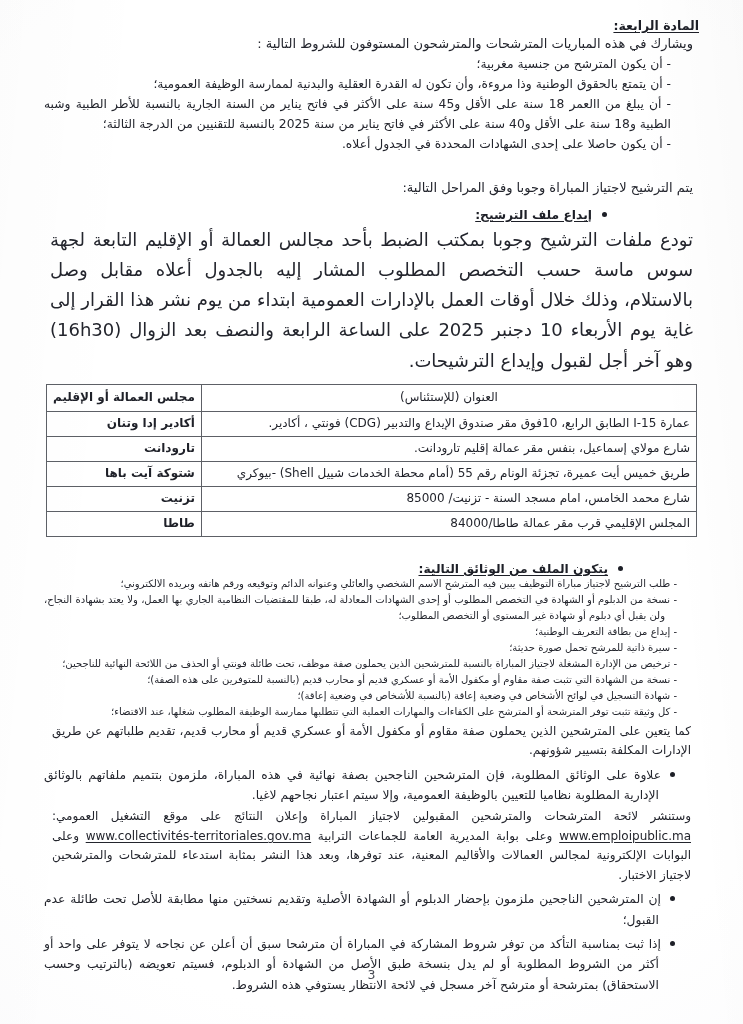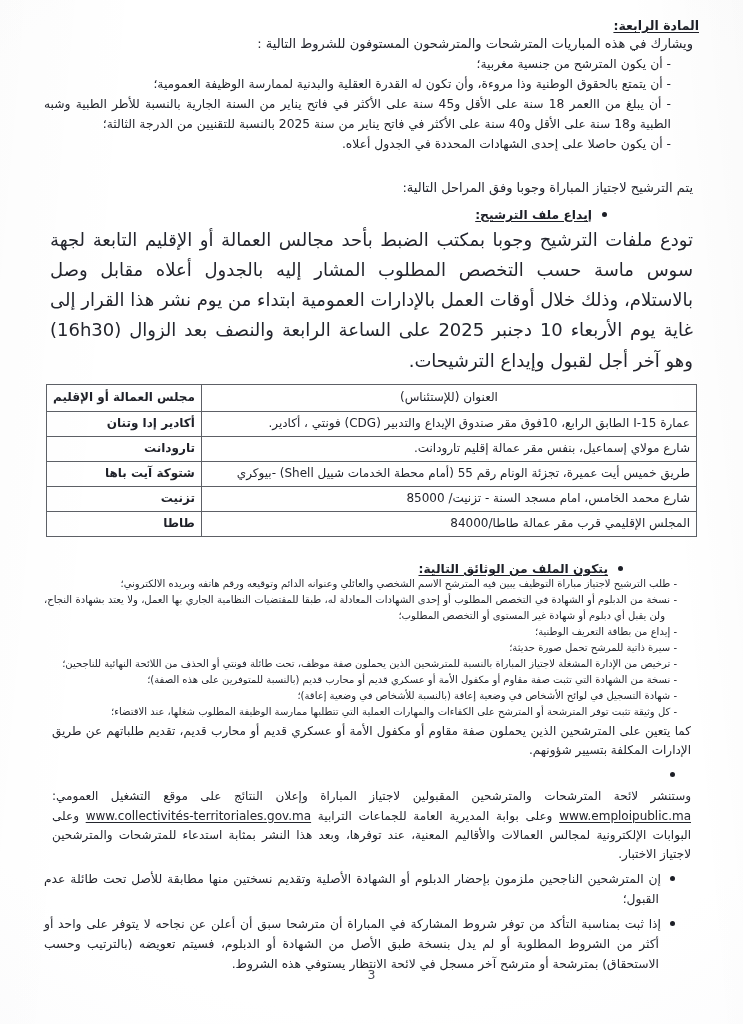--- a/index.html
+++ b/index.html
@@ -273,21 +273,21 @@
     <p class="doc-item">- إيداع من بطاقة التعريف الوطنية؛</p>
     <p class="doc-item">- سيرة ذاتية للمرشح تحمل صورة حديثة؛</p>
     <p class="doc-item">- ترخيص من الإدارة المشغلة لاجتياز المباراة بالنسبة للمترشحين الذين يحملون صفة موظف، تحت طائلة فونتي أو الحذف من اللائحة النهائية للناجحين؛</p>
     <p class="doc-item">- نسخة من الشهادة التي تثبت صفة مقاوم أو مكفول الأمة أو عسكري قديم أو محارب قديم (بالنسبة للمتوفرين على هذه الصفة)؛</p>
     <p class="doc-item">- شهادة التسجيل في لوائح الأشخاص في وضعية إعاقة (بالنسبة للأشخاص في وضعية إعاقة)؛</p>
     <p class="doc-item">- كل وثيقة تثبت توفر المترشحة أو المترشح على الكفاءات والمهارات العملية التي تتطلبها ممارسة الوظيفة المطلوب شغلها، عند الاقتضاء؛</p>
 
     <p class="note-para">كما يتعين على المترشحين الذين يحملون صفة مقاوم أو مكفول الأمة أو عسكري قديم أو محارب قديم، تقديم طلباتهم عن طريق الإدارات المكلفة بتسيير شؤونهم.</p>
 
     <p class="bullet-para">
-      <span class="dot"></span>
+      <span class="dot"></span><span>علاوة على الوثائق المطلوبة، فإن المترشحين الناجحين بصفة نهائية في هذه المباراة، ملزمون بتتميم ملفاتهم بالوثائق الإدارية المطلوبة نظاميا للتعيين بالوظيفة العمومية، وإلا سيتم اعتبار نجاحهم لاغيا.</span>
     </p>
 
     <p class="note-para">
       <span>وستنشر لائحة المترشحات والمترشحين المقبولين لاجتياز المباراة وإعلان النتائج على موقع التشغيل العمومي:</span>
       <a class="link" href="#">www.emploipublic.ma</a>
       <span>وعلى بوابة المديرية العامة للجماعات الترابية</span>
       <a class="link" href="#">www.collectivités-territoriales.gov.ma</a>
       <span>وعلى البوابات الإلكترونية لمجالس العمالات والأقاليم المعنية، عند توفرها، وبعد هذا النشر بمثابة استدعاء للمترشحات والمترشحين لاجتياز الاختبار.</span>
     </p>
 

